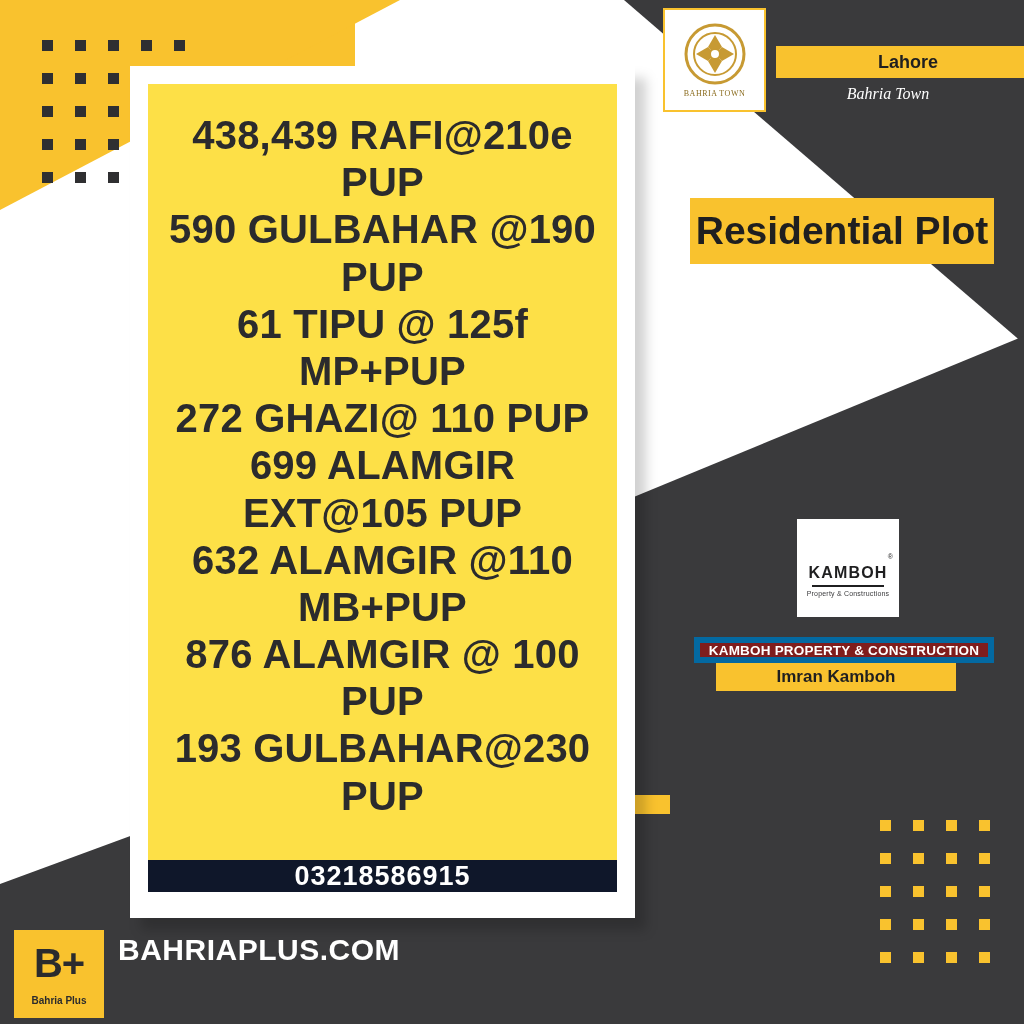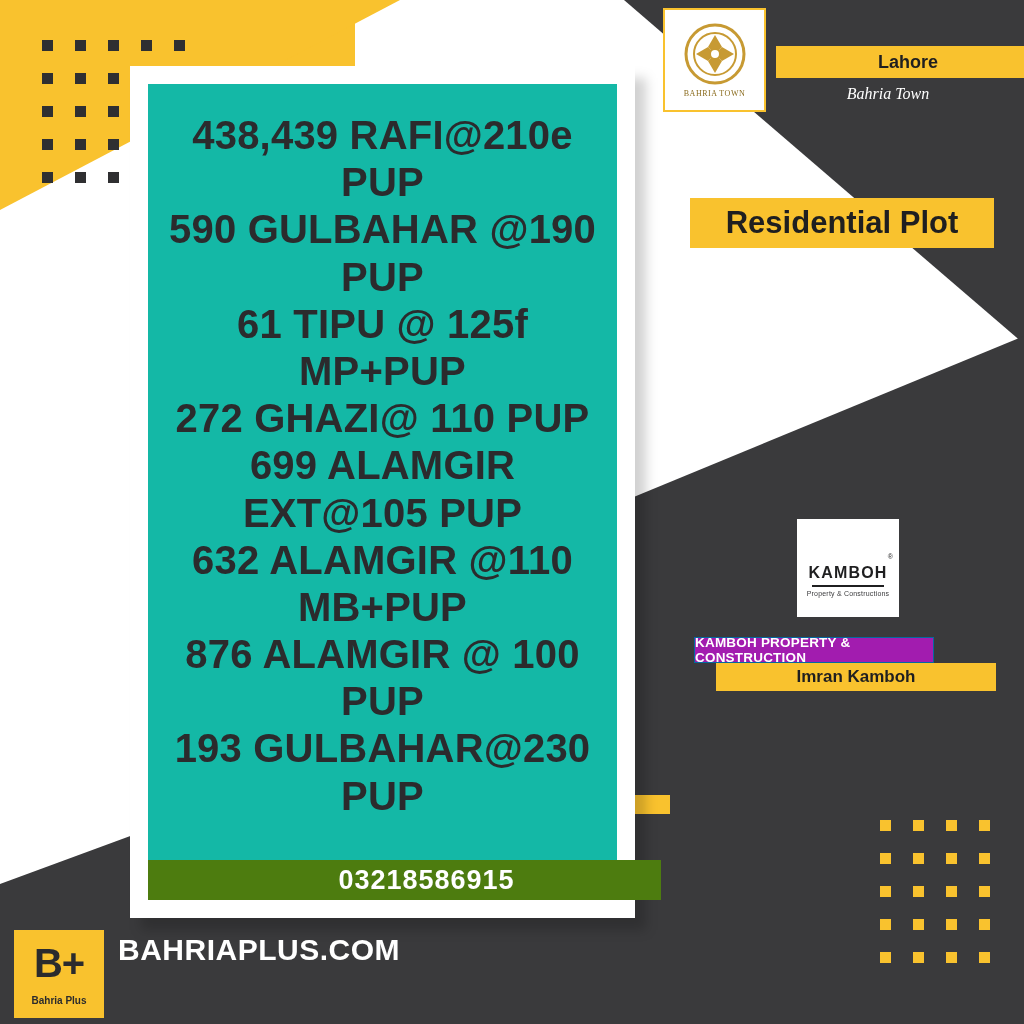--- a/index.html
+++ b/index.html
@@ -104,50 +104,49 @@
     left: 130px; top: 66px;
     width: 505px; height: 852px;
     background: #ffffff;
     box-sizing: border-box;
     padding: 20px;
   }
   .yellow-panel {
     position: absolute;
     left: 148px; top: 84px;
     width: 469px; height: 776px;
-    background: #14b8a6;
+    background: #fde047;
     box-sizing: border-box;
     padding: 28px 16px 10px 16px;
     display: flex;
     align-items: flex-start;
     justify-content: center;
   }
   .listing-text {
     width: 100%;
     text-align: center;
     color: #2b2b2d;
     font-size: 40px;
     line-height: 1.18;
     font-weight: 700;
     letter-spacing: .2px;
     white-space: pre-line;
   }
   .phone-bar {
     position: absolute;
     left: 148px; top: 860px;
-    width: 469px; height: 40px;
-    background: #4d7c0f;
+    width: 469px; height: 32px;
+    background: #0f172a;
     color: #ffffff;
     display: flex;
     align-items: center;
     justify-content: center;
     font-size: 27px;
     font-weight: 700;
     letter-spacing: 1px;
-    padding-left: 44px;
   }
 
   
   .bahria-logo-box {
     position: absolute;
     left: 663px; top: 8px;
     width: 103px; height: 104px;
     background: #ffffff;
     border: 2px solid #F9C22E;
     box-sizing: border-box;
@@ -190,27 +189,27 @@
     justify-content: center;
     font-size: 16px;
     font-family: "Liberation Serif", serif;
     font-style: italic;
   }
 
   
   .res-plot-box {
     position: absolute;
     left: 690px; top: 198px;
-    width: 304px; height: 50px;
-    background: #F9C22E;
-    display: flex;
-    align-items: center;
-    justify-content: center;
-    color: #1f1f20;
-    font-size: 31px;
+    width: 304px; height: 66px;
+    background: #F9C22E;
+    display: flex;
+    align-items: center;
+    justify-content: center;
+    color: #1f1f20;
+    font-size: 39px;
     font-weight: 700;
   }
   .sale-box {
     position: absolute;
     left: 690px; top: 276px;
     width: 304px; height: 68px;
     background: #F9C22E;
     border: 3px solid #ffffff;
     box-sizing: border-box;
     display: flex;
@@ -254,36 +253,36 @@
   .kamboh-reg {
     position: absolute;
     right: 6px;
     top: 34px;
     font-size: 7px;
     color: #1f1f20;
   }
   .company-bar {
     position: absolute;
     left: 694px; top: 637px;
-    width: 240px; height: 26px;
-    background: #a21caf;
-    border: 1px solid #0369a1;
+    width: 300px; height: 26px;
+    background: #7f1d1d;
+    border: 6px solid #0369a1;
     box-sizing: border-box;
     color: #ffffff;
     display: flex;
     align-items: center;
     justify-content: center;
     font-size: 13.5px;
     font-weight: 700;
     letter-spacing: .2px;
   }
   .agent-bar {
     position: absolute;
     left: 716px; top: 663px;
-    width: 280px; height: 28px;
+    width: 240px; height: 28px;
     background: #F9C22E;
     color: #1f1f20;
     display: flex;
     align-items: center;
     justify-content: center;
     font-size: 17px;
     font-weight: 700;
   }
 
   

